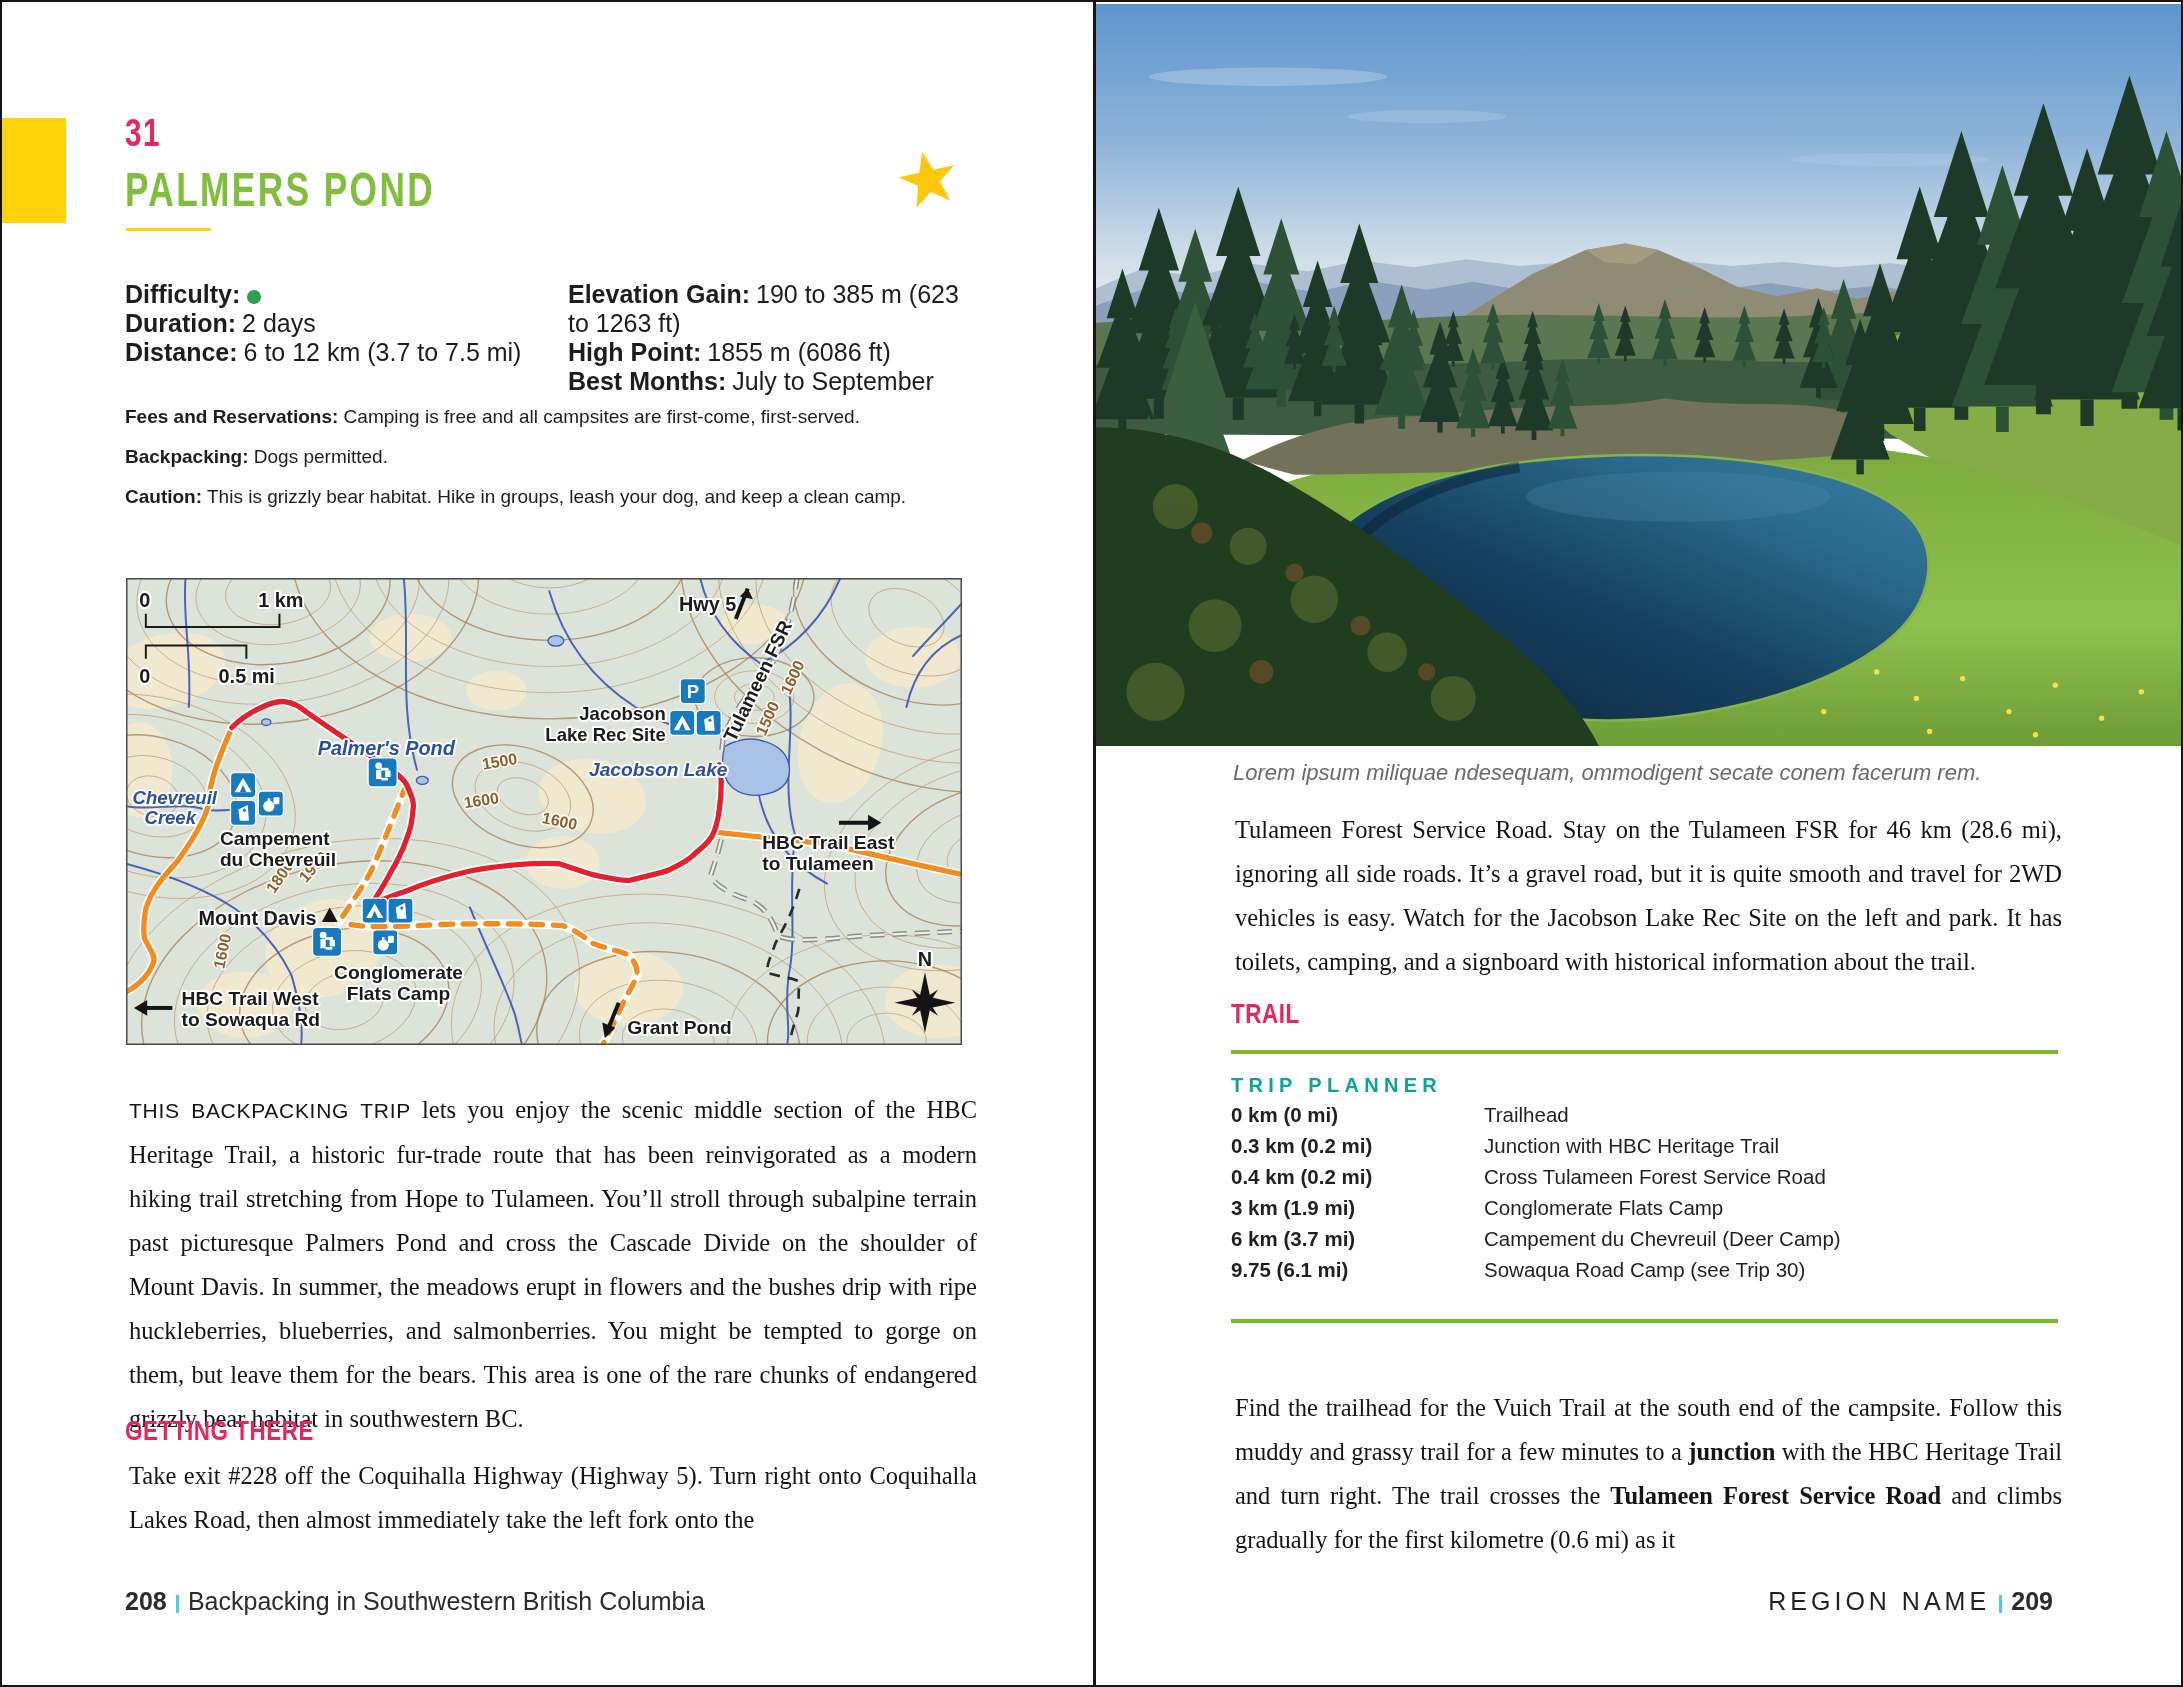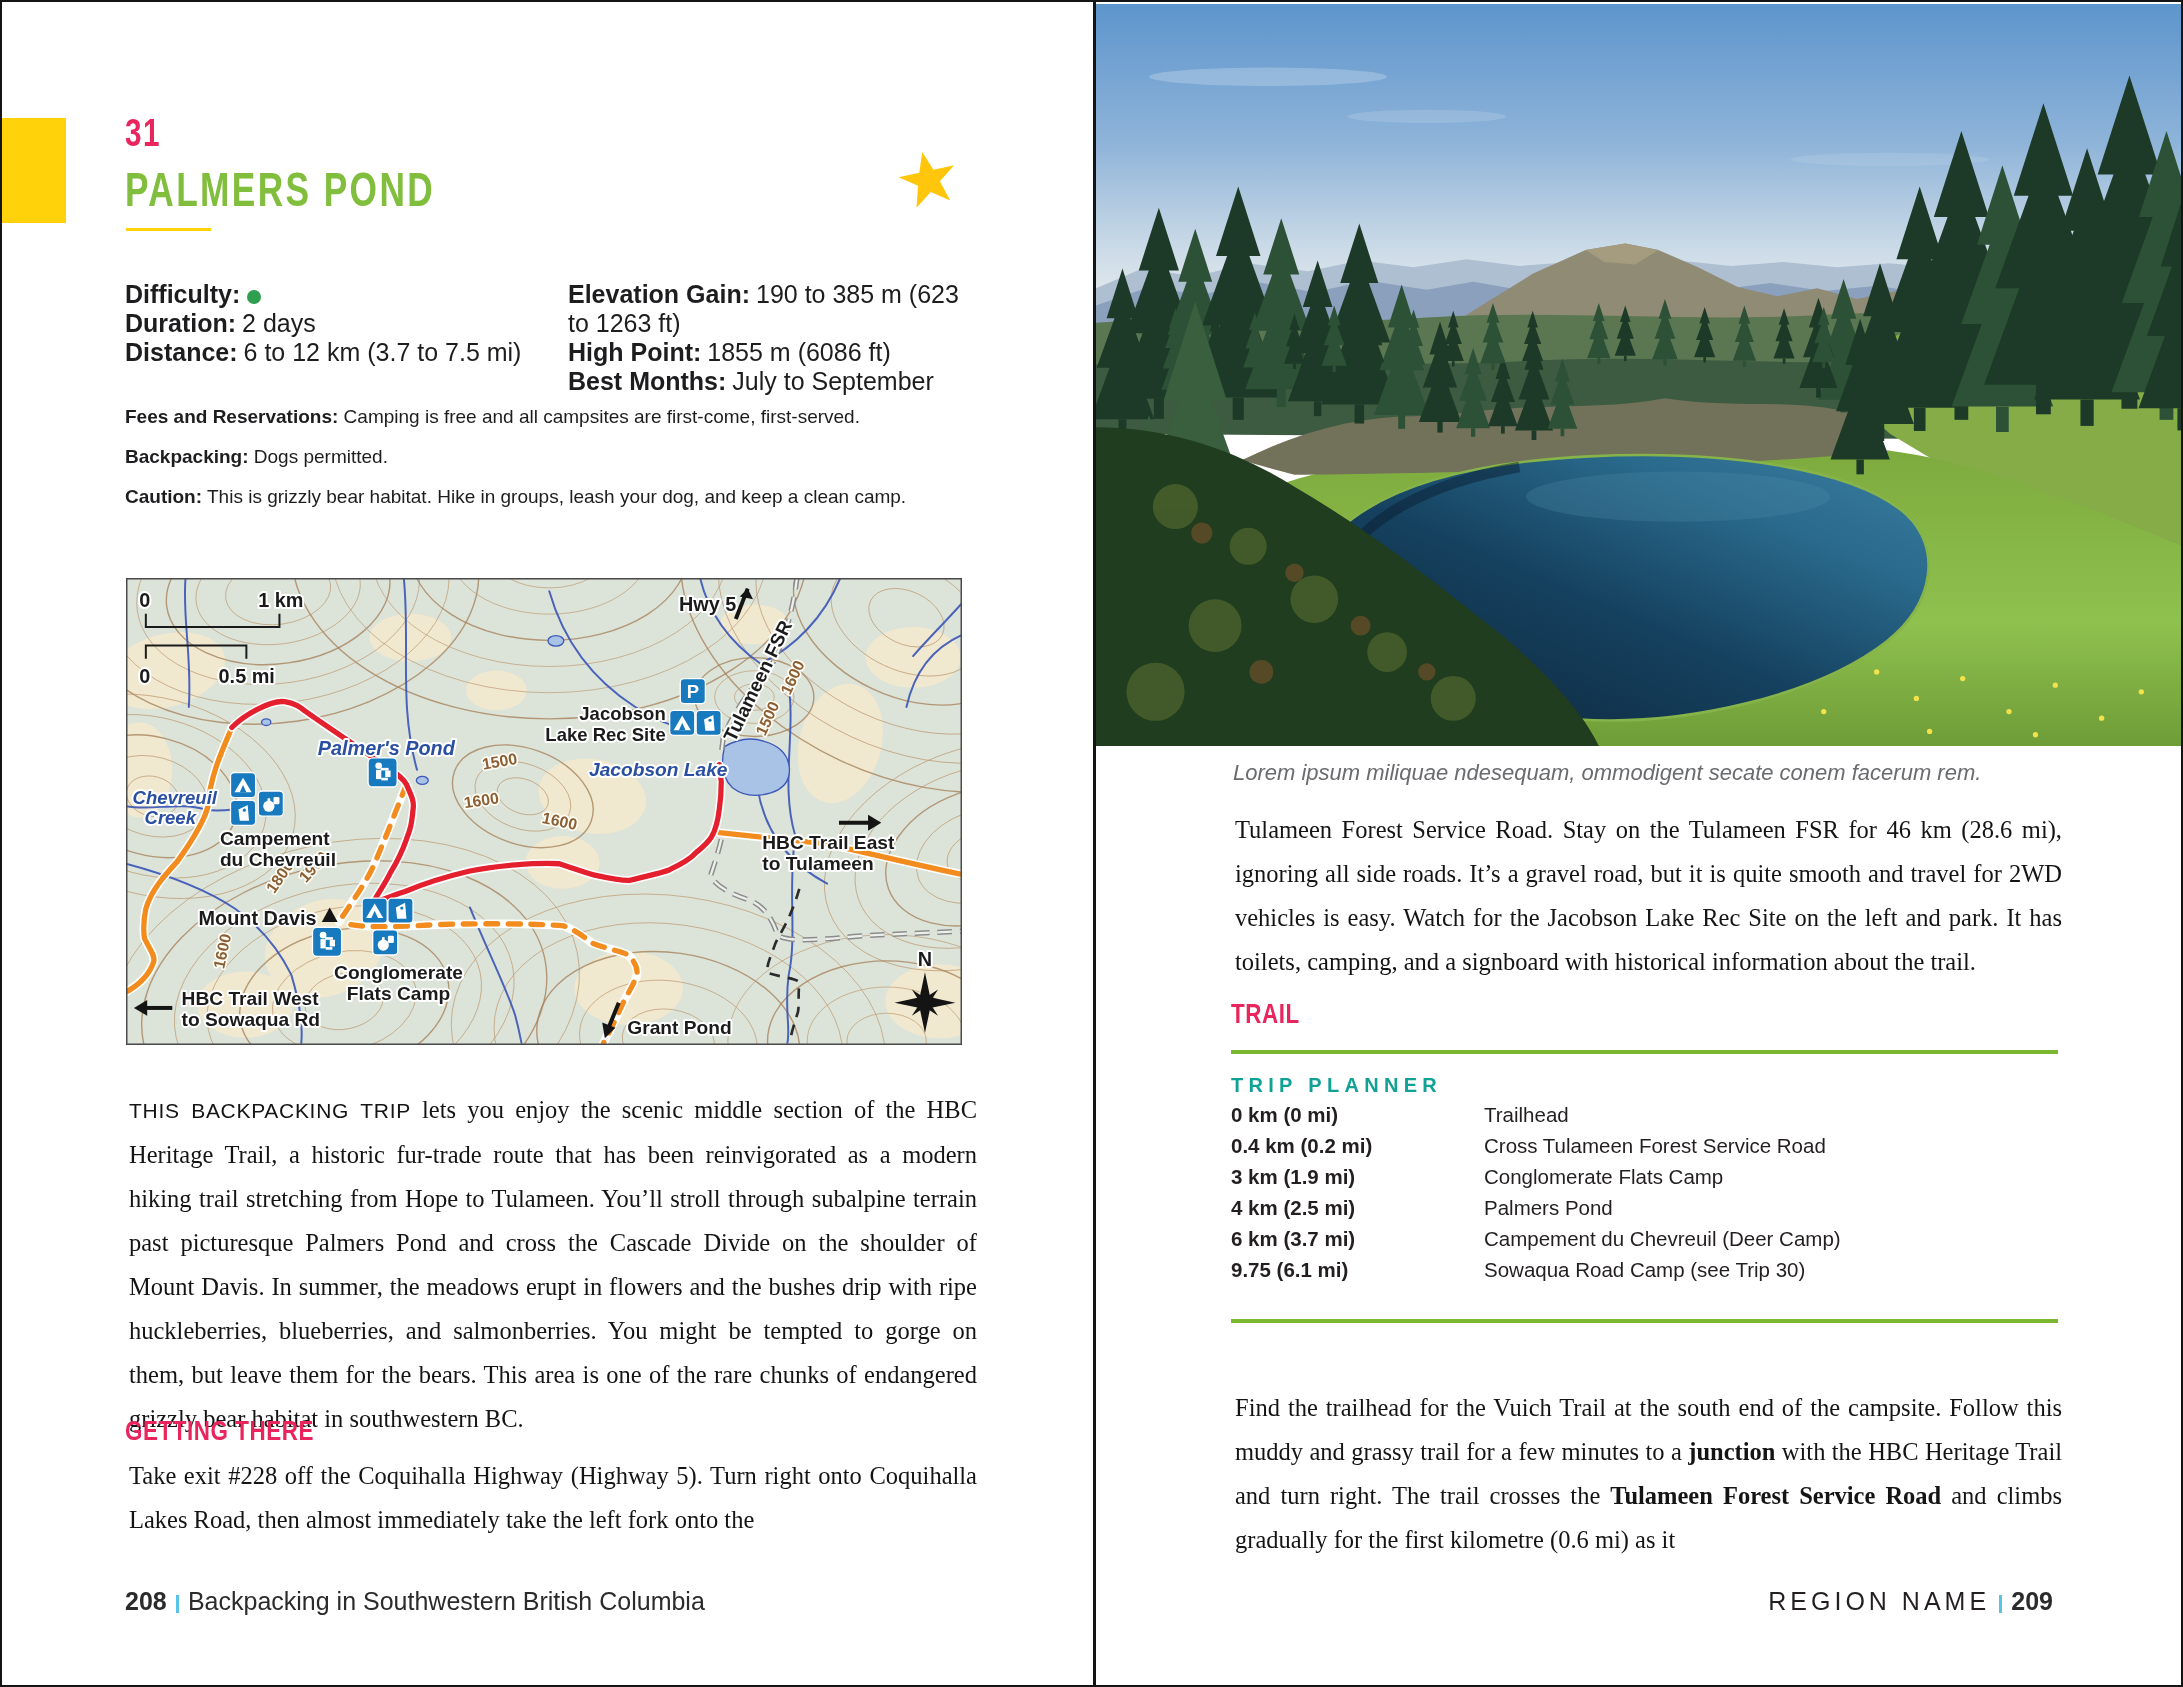--- a/index.html
+++ b/index.html
@@ -402,23 +402,23 @@
   <p class="caption">Lorem ipsum miliquae ndesequam, ommodigent secate conem facerum rem.</p>
 
   <p class="body-serif" style="left:1229px;top:802px;width:827px">Tulameen Forest Service Road. Stay on the Tulameen FSR for 46 km (28.6 mi), ignoring all side roads. It’s a gravel road, but it is quite smooth and travel for 2WD vehicles is easy. Watch for the Jacobson Lake Rec Site on the left and park. It has toilets, camping, and a signboard with historical information about the trail.</p>
 
   <div class="sec-head" style="left:1229px;top:996px">TRAIL</div>
   <div class="rule-green" style="left:1229px;top:1048px;width:827px"></div>
   <div class="planner-head">TRIP PLANNER</div>
 
   <div class="tp">
     <div class="tp-row"><span class="tp-d">0 km (0 mi)</span><span>Trailhead</span></div>
+    <div class="tp-row"><span class="tp-d">0.3 km (0.2 mi)</span><span>Junction with HBC Heritage Trail</span></div>
     <div class="tp-row"><span class="tp-d">0.4 km (0.2 mi)</span><span>Cross Tulameen Forest Service Road</span></div>
     <div class="tp-row"><span class="tp-d">3 km (1.9 mi)</span><span>Conglomerate Flats Camp</span></div>
-    <div class="tp-row"><span class="tp-d">4 km (2.5 mi)</span><span>Palmers Pond</span></div>
     <div class="tp-row"><span class="tp-d">6 km (3.7 mi)</span><span>Campement du Chevreuil (Deer Camp)</span></div>
     <div class="tp-row"><span class="tp-d">9.75 (6.1 mi)</span><span>Sowaqua Road Camp (see Trip 30)</span></div>
   </div>
 
   <div class="rule-green" style="left:1229px;top:1317px;width:827px"></div>
 
   <p class="body-serif" style="left:1229px;top:1380px;width:827px"><span>Find the trailhead for the Vuich Trail at the south end of the campsite. Follow this muddy and grassy trail for a few minutes to a </span><span class="b">junction</span><span> with the HBC Heritage Trail and turn right. The trail crosses the </span><span class="b">Tulameen Forest Service Road</span><span> and climbs gradually for the first kilometre (0.6 mi) as it</span></p>
 
   <div class="footer" style="right:128px;text-align:right"><span class="region">REGION NAME</span><span class="fbar"></span><span class="b">209</span></div>
 

